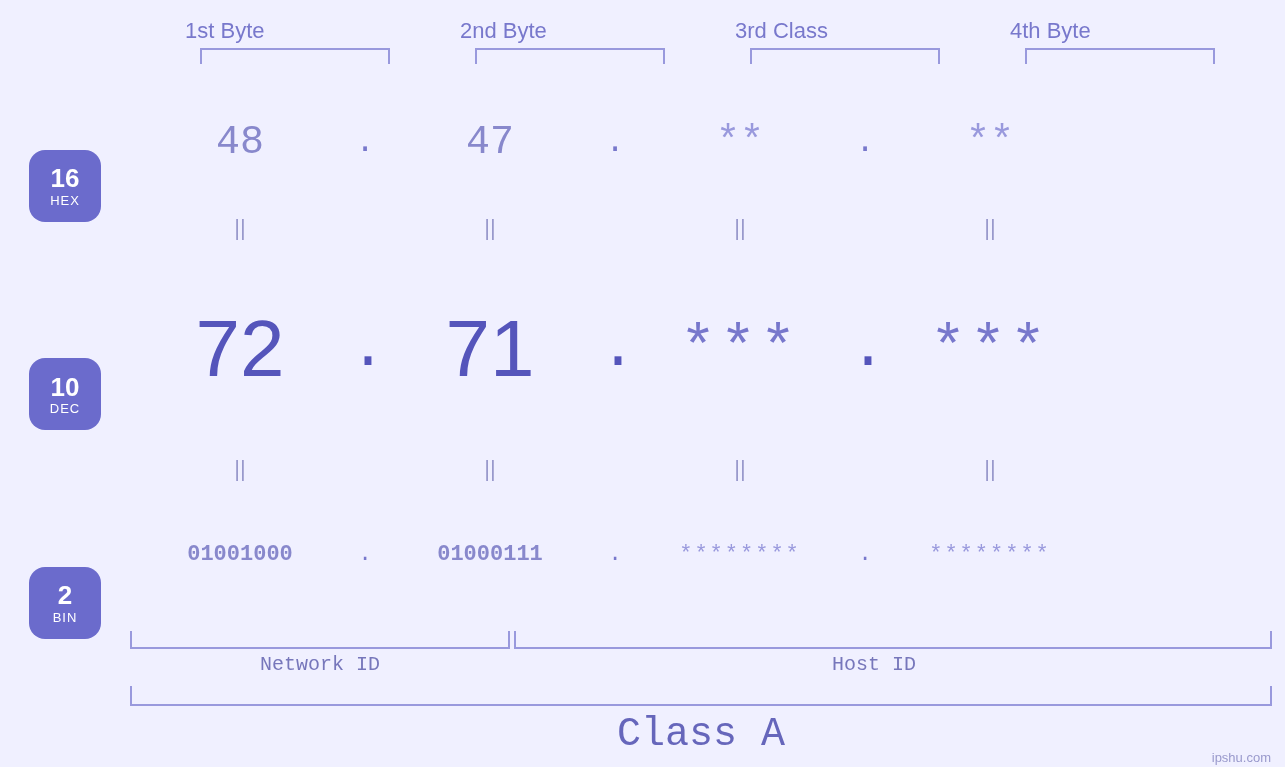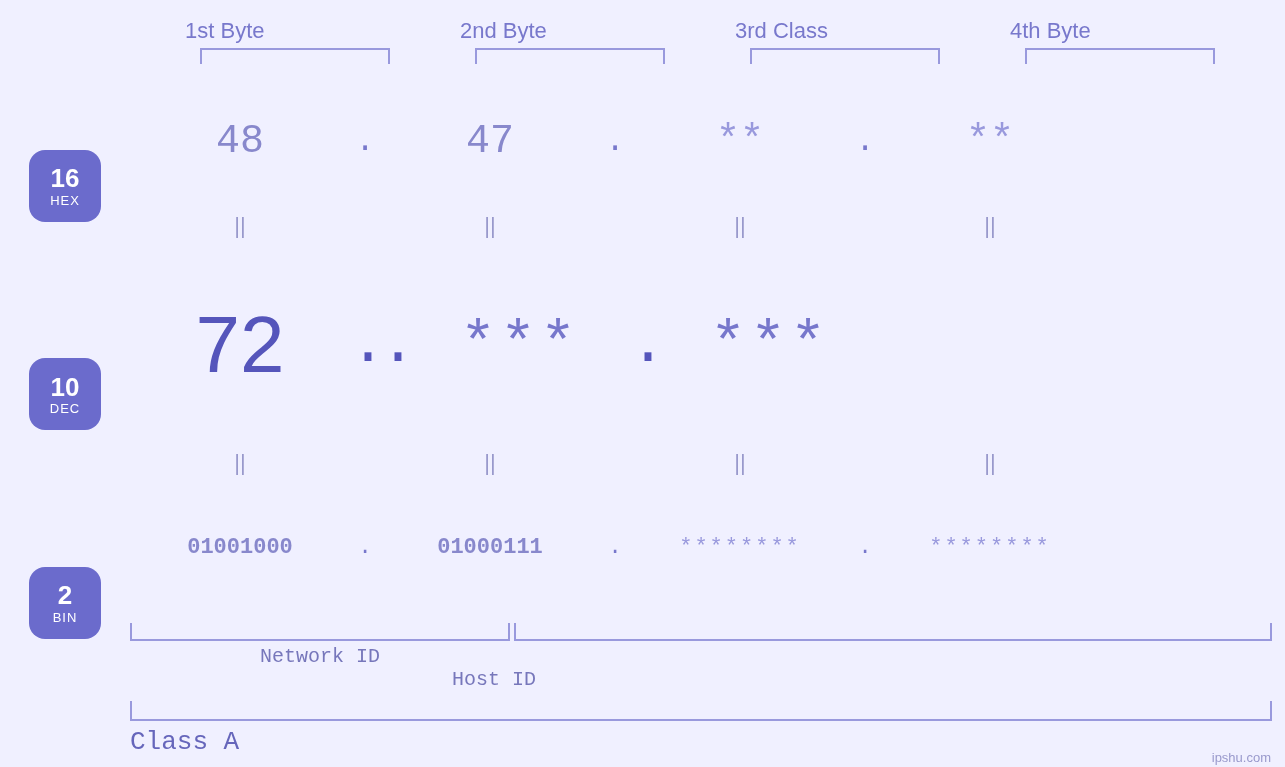--- a/index.html
+++ b/index.html
@@ -311,20 +311,23 @@
         <div class="equals-cell">||</div>
         <div class="equals-spacer"></div>
         <div class="equals-cell">||</div>
       </div>
 
       <div class="data-row" style="flex:1.5; align-items:center;">
         <div class="cell">
           <span class="dec-value">72</span>
         </div>
         <div class="dec-dot">.</div>
+        <div class="cell">
+          <span class="dec-value">71</span>
+        </div>
         <div class="dec-dot">.</div>
         <div class="cell">
           <span class="dec-asterisk">***</span>
         </div>
         <div class="dec-dot">.</div>
         <div class="cell">
           <span class="dec-asterisk">***</span>
         </div>
       </div>
 
@@ -354,27 +357,27 @@
         <div class="cell">
           <span class="bin-asterisk">********</span>
         </div>
       </div>
 
       <div style="display:flex; flex-direction:row; margin-top:6px;">
         <div class="bin-bracket-left"></div>
         <div class="bin-bracket-right"></div>
       </div>
 
-      <div style="display:flex; flex-direction:column; margin-top:4px;">
+      <div style="display:flex; flex-direction:row; margin-top:4px;">
         <div class="network-id-label">Network ID</div>
         <div class="host-id-label" style="margin-left:4px;">Host ID</div>
       </div>
 
       <div style="width:1142px; height:20px; border-bottom:2px solid #9999dd; border-left:2px solid #9999dd; border-right:2px solid #9999dd; margin-top:10px;"></div>
 
-      <div style="width:1142px; color:#6666bb; font-size:26px; font-family:'Courier New',monospace; margin-top:6px;">Class A</div>
+      <div style="width:1142px; text-align:center; color:#6666bb; font-size:40px; font-family:'Courier New',monospace; margin-top:6px;">Class A</div>
 
     </div>
   </div>
 
   <div class="watermark">ipshu.com</div>
 
 </div>
 
 </body></html>

